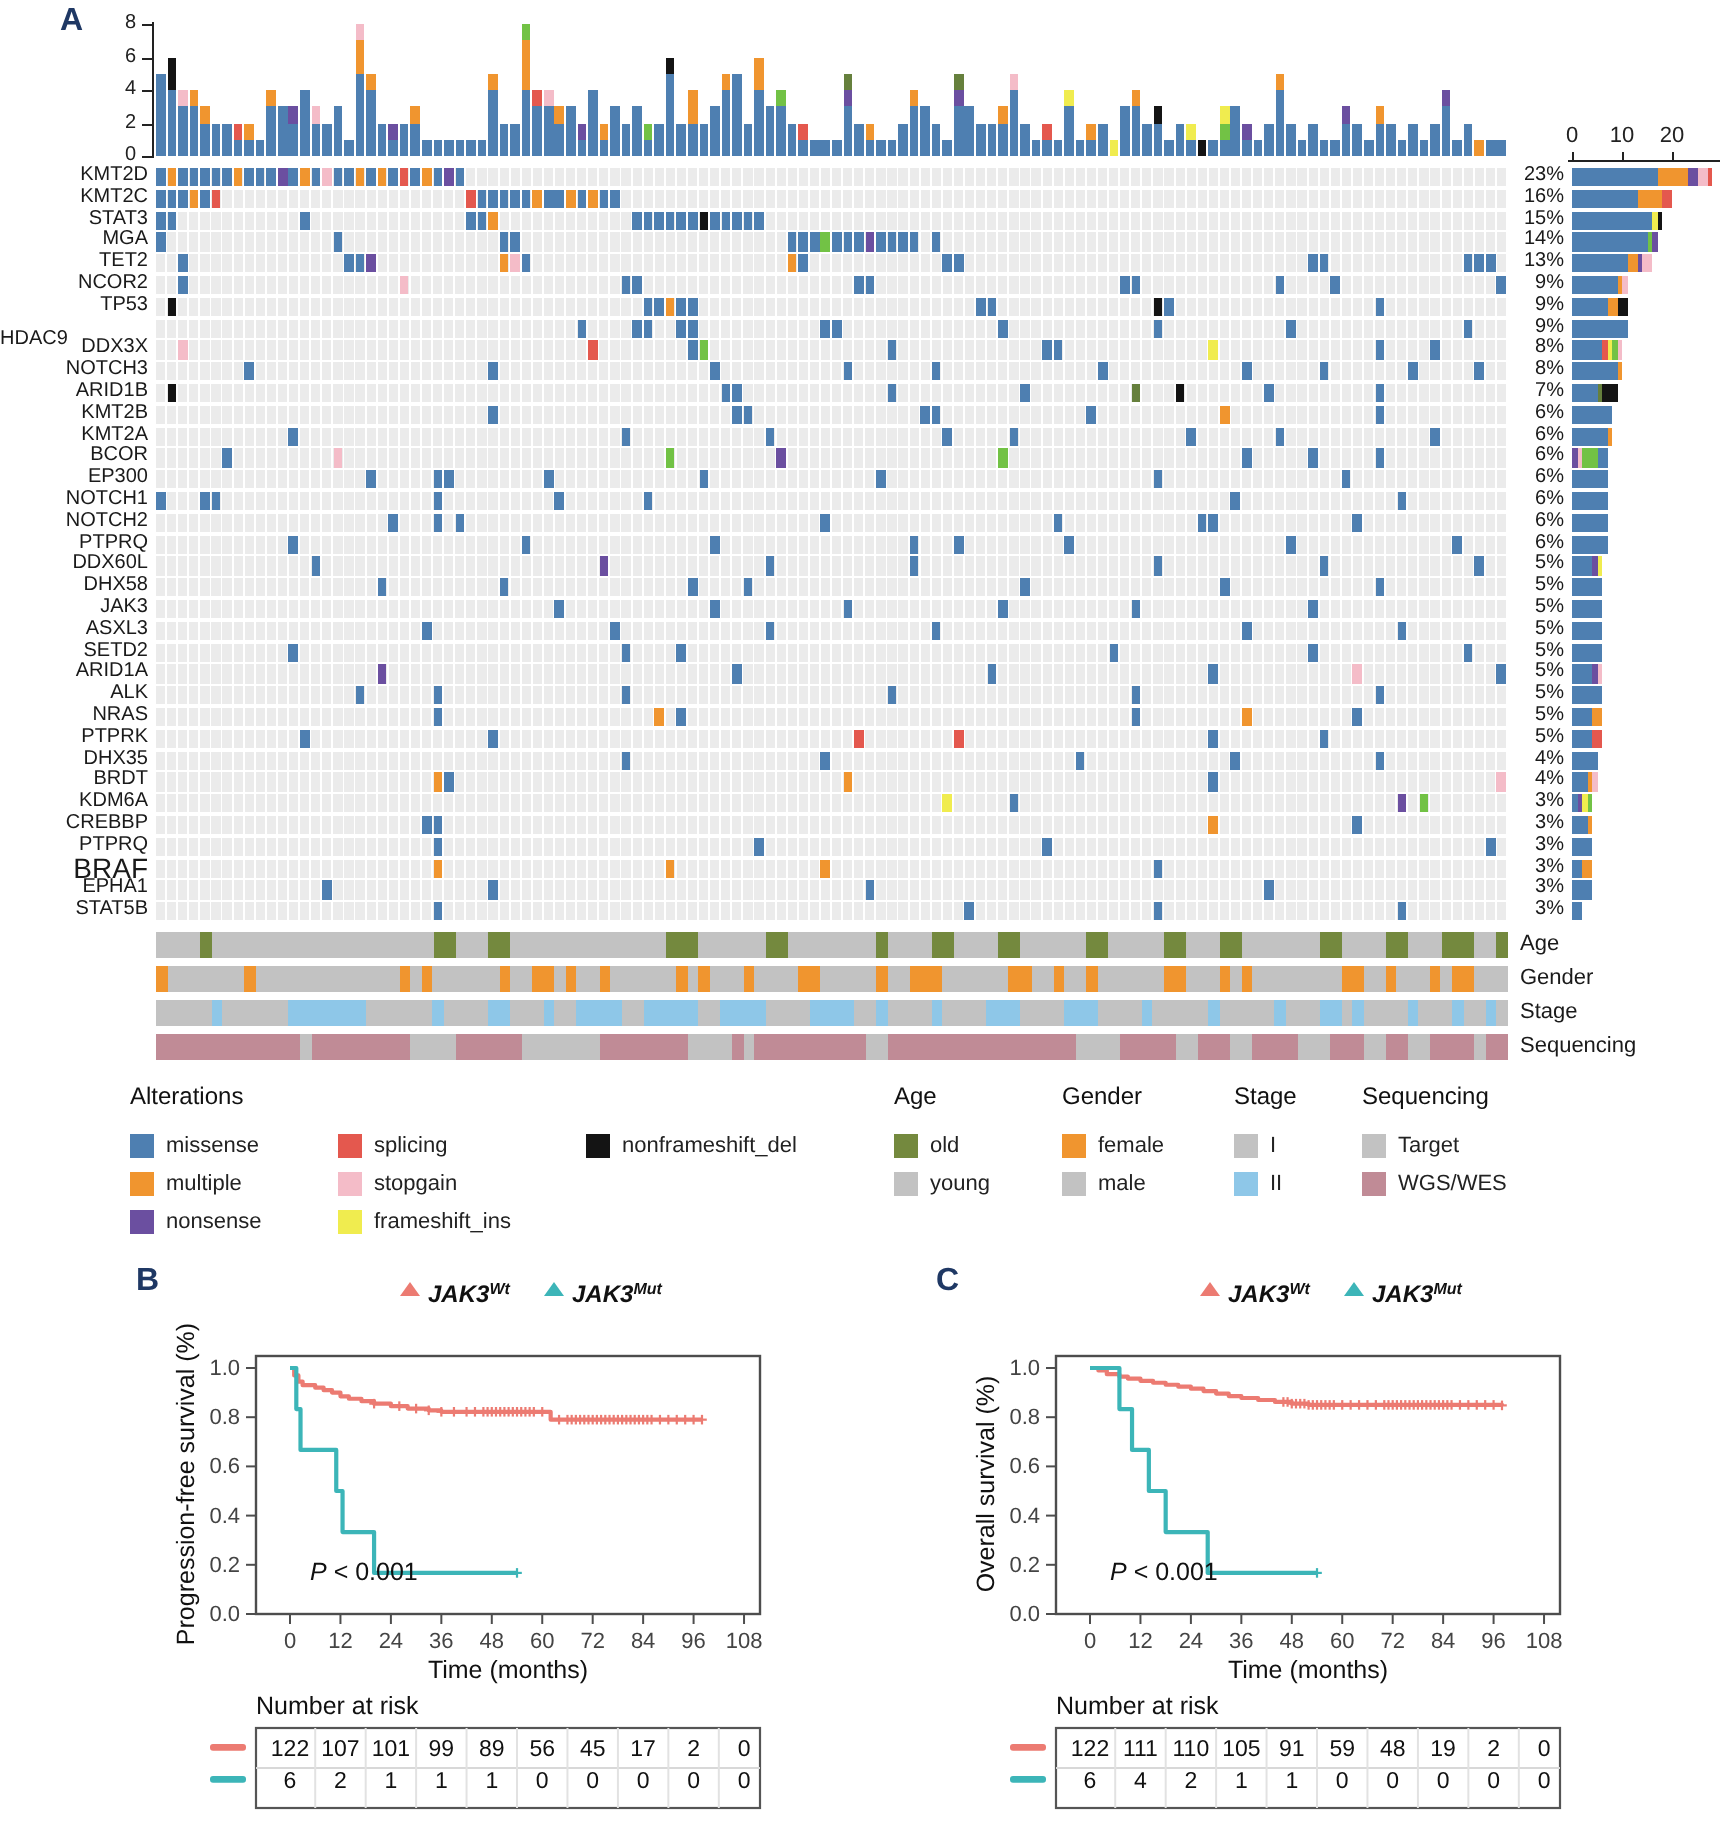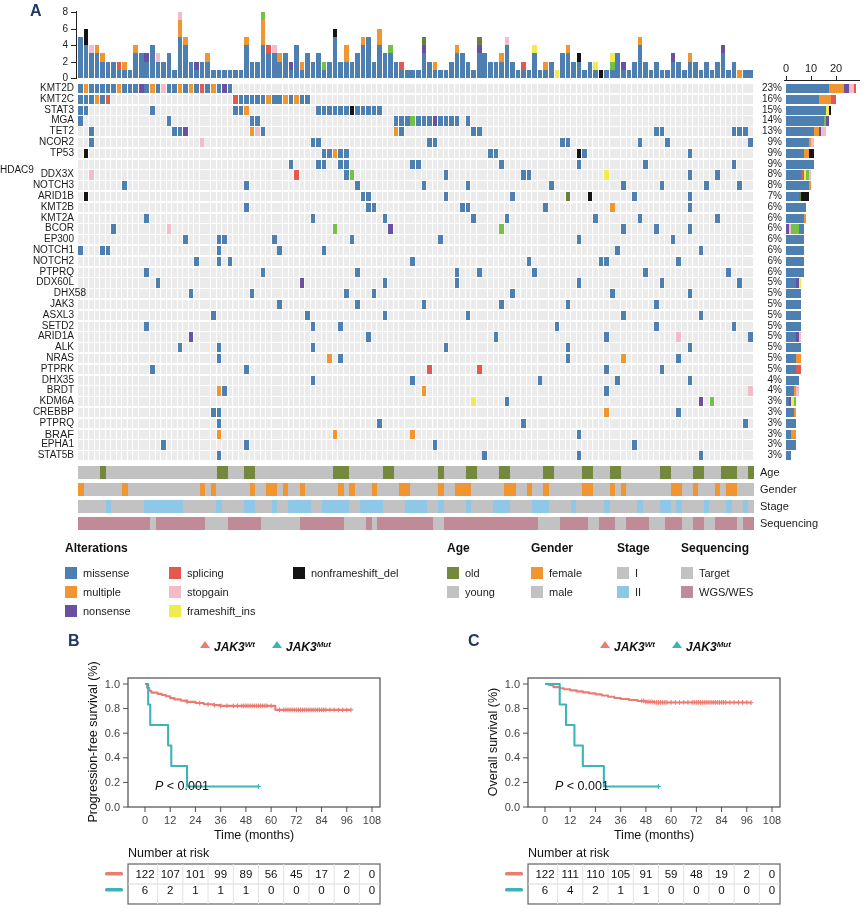--- a/index.html
+++ b/index.html
@@ -1,19 +1,19 @@
 <!DOCTYPE html>
 <html><head>
 <meta charset="utf-8">
 <style>
   html,body{margin:0;padding:0;background:#fff;}
   body{width:866px;height:924px;position:relative;font-family:"Liberation Sans",sans-serif;overflow:hidden;}
   .a{position:absolute;}
   .plabel{font-weight:bold;font-size:16px;color:#1f3864;}
-  .lghead{font-weight:bold;font-size:12px;color:#111;}
+  .lghead{font-weight:normal;font-size:12px;color:#111;}
   .lgitem{display:flex;align-items:flex-end;gap:6px;font-size:11px;color:#222;}
   .sw{width:12px;height:12px;flex:0 0 12px;}
   svg{position:absolute;left:0;top:0;}
 </style>
 </head>
 <body>
 
 <div id="fig">
   <div class="a plabel" style="left:30px;top:2px">A</div>
   <div id="panelA" class="a" style="left:0;top:0;width:866px;height:630px">
@@ -524,21 +524,21 @@
       <div class="a" style="left: 299.639px; top: 278.4px; width: 4.6px; height: 9.2px; background: rgb(107, 79, 160);"></div>
       <div class="a" style="left: 382.754px; top: 278.4px; width: 4.6px; height: 9.2px; background: rgb(78, 127, 177);"></div>
       <div class="a" style="left: 454.787px; top: 278.4px; width: 4.6px; height: 9.2px; background: rgb(78, 127, 177);"></div>
       <div class="a" style="left: 576.689px; top: 278.4px; width: 4.6px; height: 9.2px; background: rgb(78, 127, 177);"></div>
       <div class="a" style="left: 659.803px; top: 278.4px; width: 4.6px; height: 9.2px; background: rgb(78, 127, 177);"></div>
       <div class="a" style="left: 737.377px; top: 278.4px; width: 4.6px; height: 9.2px; background: rgb(78, 127, 177);"></div>
       <div class="a" style="left: 786px; top: 278.4px; width: 10px; height: 9.2px; background: rgb(78, 127, 177);"></div>
       <div class="a" style="left: 796px; top: 278.4px; width: 2.5px; height: 9.2px; background: rgb(107, 79, 160);"></div>
       <div class="a" style="left: 798.5px; top: 278.4px; width: 2.5px; height: 9.2px; background: rgb(240, 236, 79);"></div>
       <div class="a" style="left: 78px; top: 289.2px; width: 676px; height: 9.2px; background-image: repeating-linear-gradient(to right, rgb(235, 235, 235) 0px, rgb(235, 235, 235) 4.6px, rgb(255, 255, 255) 4.6px, rgb(255, 255, 255) 5.54098px);"></div>
-      <div class="a" style="left: 12px; top: 288.2px; width: 74px; height: 10.8px; line-height: 10.8px; text-align: right; font-size: 10px; color: rgb(26, 26, 26);">DHX58</div>
+      <div class="a" style="left: 0px; top: 288.2px; width: 74px; height: 10.8px; line-height: 10.8px; text-align: right; font-size: 10px; color: rgb(26, 26, 26);">DHX58</div>
       <div class="a" style="left: 750px; top: 288.2px; width: 32px; height: 10.8px; line-height: 10.8px; text-align: right; font-size: 10px; color: rgb(26, 26, 26);">5%</div>
       <div class="a" style="left: 188.82px; top: 289.2px; width: 4.6px; height: 9.2px; background: rgb(78, 127, 177);"></div>
       <div class="a" style="left: 249.77px; top: 289.2px; width: 4.6px; height: 9.2px; background: rgb(78, 127, 177);"></div>
       <div class="a" style="left: 343.967px; top: 289.2px; width: 4.6px; height: 9.2px; background: rgb(78, 127, 177);"></div>
       <div class="a" style="left: 371.672px; top: 289.2px; width: 4.6px; height: 9.2px; background: rgb(78, 127, 177);"></div>
       <div class="a" style="left: 510.197px; top: 289.2px; width: 4.6px; height: 9.2px; background: rgb(78, 127, 177);"></div>
       <div class="a" style="left: 609.934px; top: 289.2px; width: 4.6px; height: 9.2px; background: rgb(78, 127, 177);"></div>
       <div class="a" style="left: 687.508px; top: 289.2px; width: 4.6px; height: 9.2px; background: rgb(78, 127, 177);"></div>
       <div class="a" style="left: 786px; top: 289.2px; width: 15px; height: 9.2px; background: rgb(78, 127, 177);"></div>
       <div class="a" style="left: 78px; top: 300px; width: 676px; height: 9.2px; background-image: repeating-linear-gradient(to right, rgb(235, 235, 235) 0px, rgb(235, 235, 235) 4.6px, rgb(255, 255, 255) 4.6px, rgb(255, 255, 255) 5.54098px);"></div>
@@ -657,21 +657,21 @@
       <div class="a" style="left: 793.5px; top: 408px; width: 2.5px; height: 9.2px; background: rgb(240, 149, 47);"></div>
       <div class="a" style="left: 78px; top: 418.8px; width: 676px; height: 9.2px; background-image: repeating-linear-gradient(to right, rgb(235, 235, 235) 0px, rgb(235, 235, 235) 4.6px, rgb(255, 255, 255) 4.6px, rgb(255, 255, 255) 5.54098px);"></div>
       <div class="a" style="left: 0px; top: 417.8px; width: 74px; height: 10.8px; line-height: 10.8px; text-align: right; font-size: 10px; color: rgb(26, 26, 26);">PTPRQ</div>
       <div class="a" style="left: 750px; top: 417.8px; width: 32px; height: 10.8px; line-height: 10.8px; text-align: right; font-size: 10px; color: rgb(26, 26, 26);">3%</div>
       <div class="a" style="left: 216.525px; top: 418.8px; width: 4.6px; height: 9.2px; background: rgb(78, 127, 177);"></div>
       <div class="a" style="left: 377.213px; top: 418.8px; width: 4.6px; height: 9.2px; background: rgb(78, 127, 177);"></div>
       <div class="a" style="left: 521.279px; top: 418.8px; width: 4.6px; height: 9.2px; background: rgb(78, 127, 177);"></div>
       <div class="a" style="left: 742.918px; top: 418.8px; width: 4.6px; height: 9.2px; background: rgb(78, 127, 177);"></div>
       <div class="a" style="left: 786px; top: 418.8px; width: 10px; height: 9.2px; background: rgb(78, 127, 177);"></div>
       <div class="a" style="left: 78px; top: 429.6px; width: 676px; height: 9.2px; background-image: repeating-linear-gradient(to right, rgb(235, 235, 235) 0px, rgb(235, 235, 235) 4.6px, rgb(255, 255, 255) 4.6px, rgb(255, 255, 255) 5.54098px);"></div>
-      <div class="a" style="left: 0px; top: 428.6px; width: 74px; height: 10.8px; line-height: 10.8px; text-align: right; font-size: 11px; color: rgb(26, 26, 26);">BRAF</div>
+      <div class="a" style="left: 0px; top: 428.6px; width: 74px; height: 10.8px; line-height: 10.8px; text-align: right; font-size: 14px; color: rgb(26, 26, 26);">BRAF</div>
       <div class="a" style="left: 750px; top: 428.6px; width: 32px; height: 10.8px; line-height: 10.8px; text-align: right; font-size: 10px; color: rgb(26, 26, 26);">3%</div>
       <div class="a" style="left: 216.525px; top: 429.6px; width: 4.6px; height: 9.2px; background: rgb(240, 149, 47);"></div>
       <div class="a" style="left: 332.885px; top: 429.6px; width: 4.6px; height: 9.2px; background: rgb(240, 149, 47);"></div>
       <div class="a" style="left: 410.459px; top: 429.6px; width: 4.6px; height: 9.2px; background: rgb(240, 149, 47);"></div>
       <div class="a" style="left: 576.689px; top: 429.6px; width: 4.6px; height: 9.2px; background: rgb(78, 127, 177);"></div>
       <div class="a" style="left: 786px; top: 429.6px; width: 5px; height: 9.2px; background: rgb(78, 127, 177);"></div>
       <div class="a" style="left: 791px; top: 429.6px; width: 5px; height: 9.2px; background: rgb(240, 149, 47);"></div>
       <div class="a" style="left: 78px; top: 440.4px; width: 676px; height: 9.2px; background-image: repeating-linear-gradient(to right, rgb(235, 235, 235) 0px, rgb(235, 235, 235) 4.6px, rgb(255, 255, 255) 4.6px, rgb(255, 255, 255) 5.54098px);"></div>
       <div class="a" style="left: 0px; top: 439.4px; width: 74px; height: 10.8px; line-height: 10.8px; text-align: right; font-size: 10px; color: rgb(26, 26, 26);">EPHA1</div>
       <div class="a" style="left: 750px; top: 439.4px; width: 32px; height: 10.8px; line-height: 10.8px; text-align: right; font-size: 10px; color: rgb(26, 26, 26);">3%</div>

